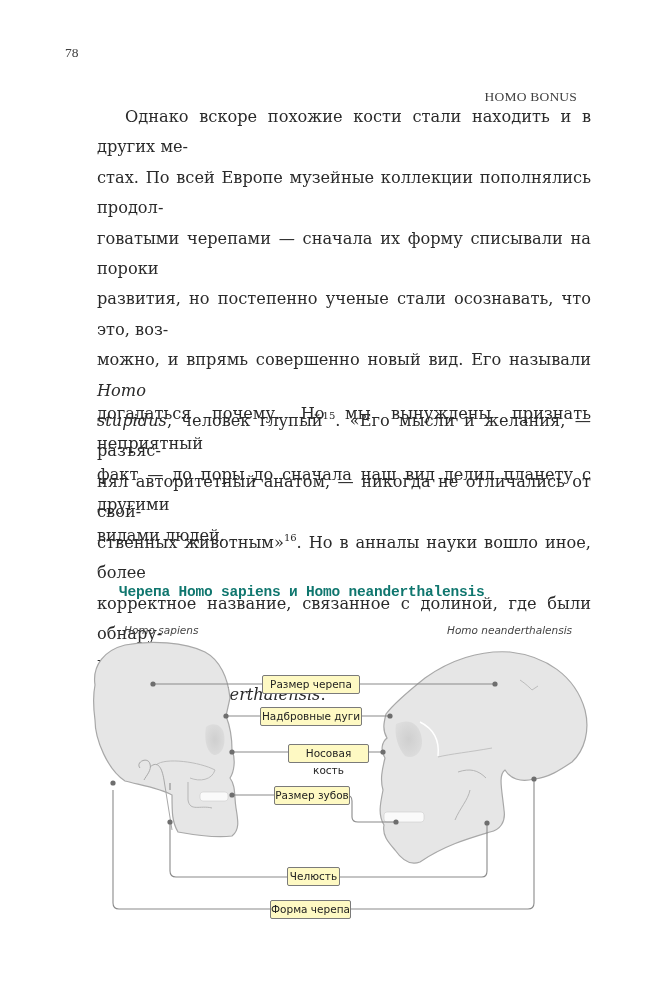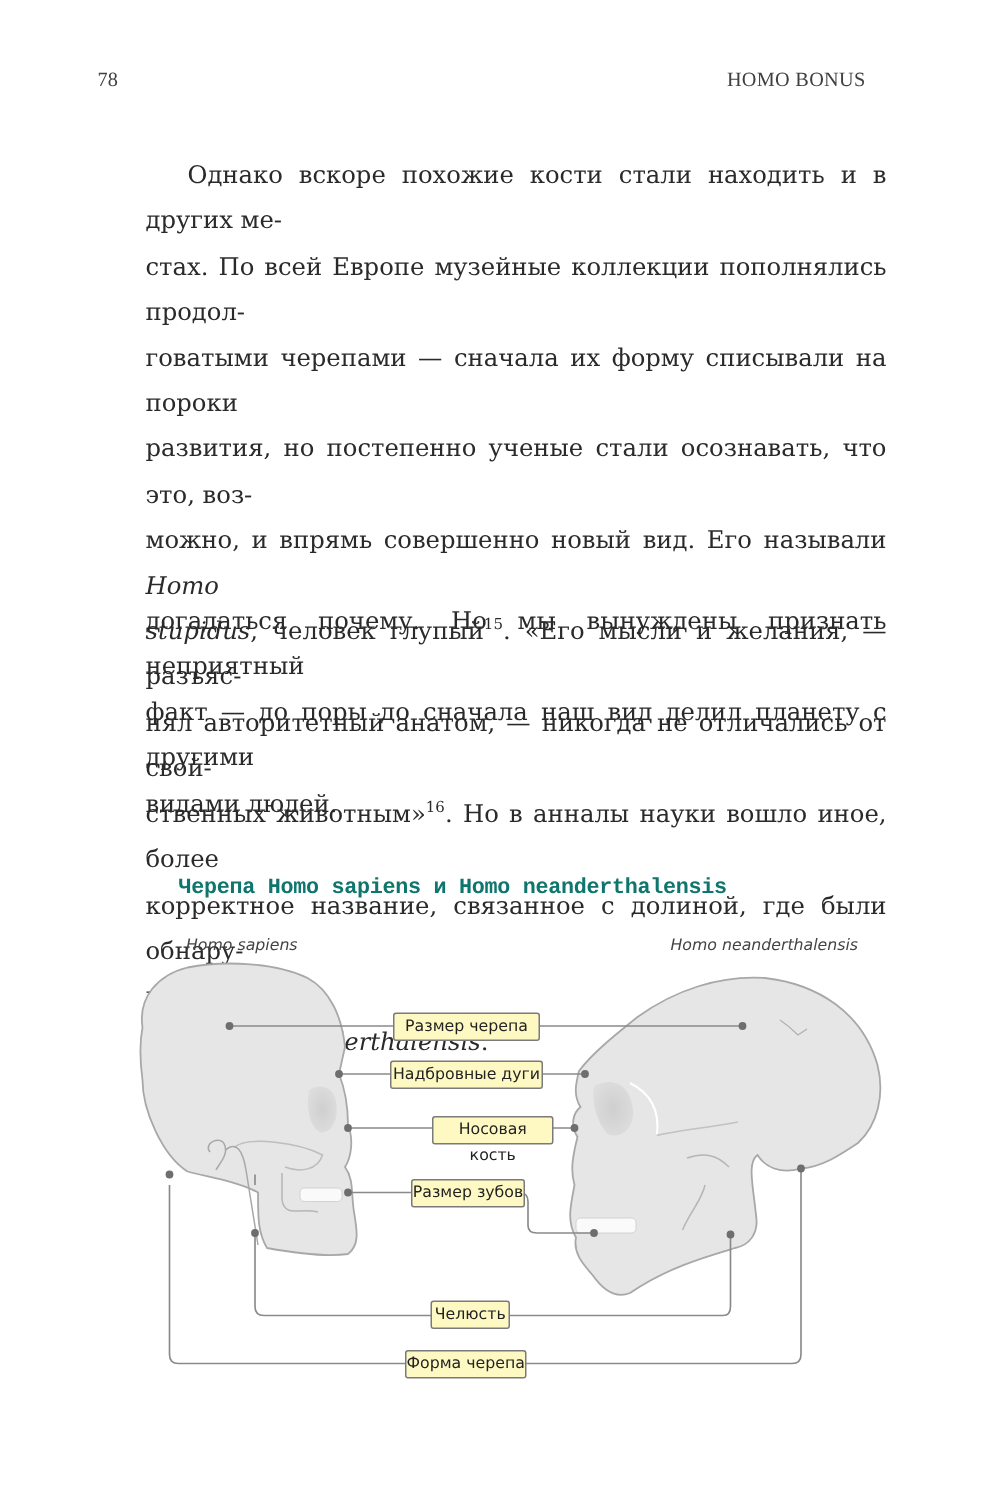--- a/index.html
+++ b/index.html
@@ -1,19 +1,19 @@
 <!DOCTYPE html>
 <html><head>
 <meta charset="utf-8">
 <style>
   html, body { margin:0; padding:0; background:#ffffff; }
   body { width:669px; height:1000px; position:relative; overflow:hidden; color:#222; }
   .hdr { position:absolute; top:45px; font-family:"Liberation Serif", serif; font-size:13.5px; color:#404040; }
   #page-num { left:65px; }
-  #running-head { right:92px; letter-spacing:0.2px; }
+  #running-head { right:92px; letter-spacing:0.2px;margin-top:44px; }
   .text { position:absolute; left:97px; width:494px; font-family:"DejaVu Serif", serif; font-size:16.2px; line-height:30.4px; color:#2a2a2a; }
   .text p { margin:0; text-align:justify; text-align-last:left; }
   .indent { text-indent:28px; }
   #p1 { top:102px; }
   #p2 { top:399px; }
   sup { font-size:10px; line-height:0; vertical-align:7px; }
   i { font-style:italic; }
   .figtitle { position:absolute; left:75px; top:584px; font-family:Liberation Mono, monospace; font-weight:bold; font-size:14.5px; color:#0f766e; letter-spacing:-0.2px;margin-left:44px; }
   .species { position:absolute; top:624px; font-family:"DejaVu Sans", sans-serif; font-style:italic; font-size:10.5px; color:#444; }
   #sp-left { left:124px; }

